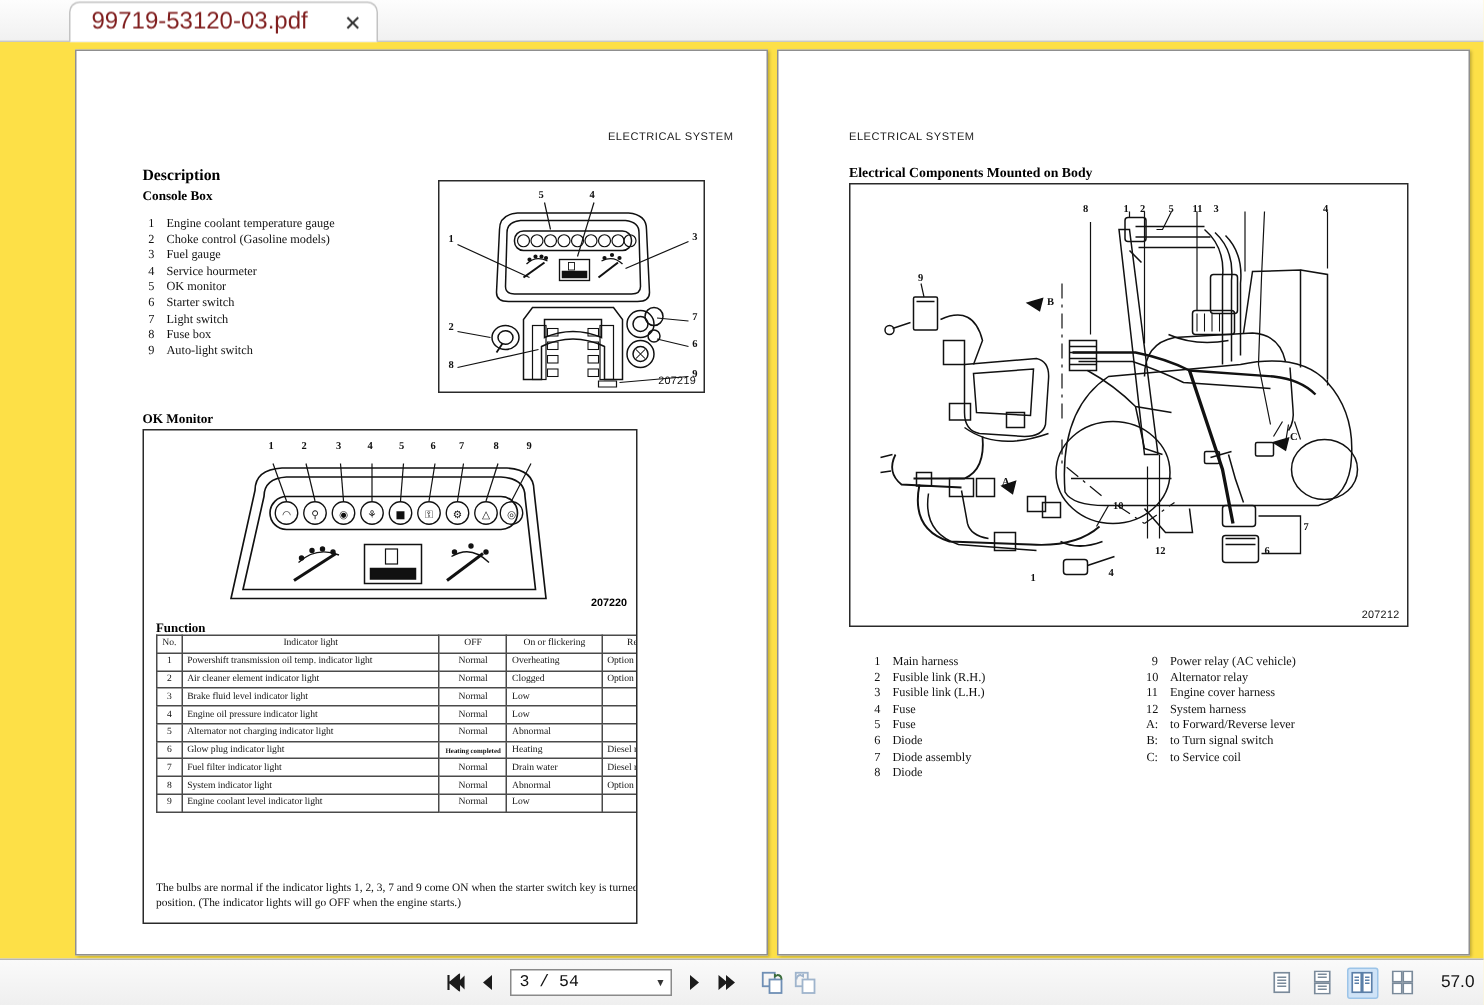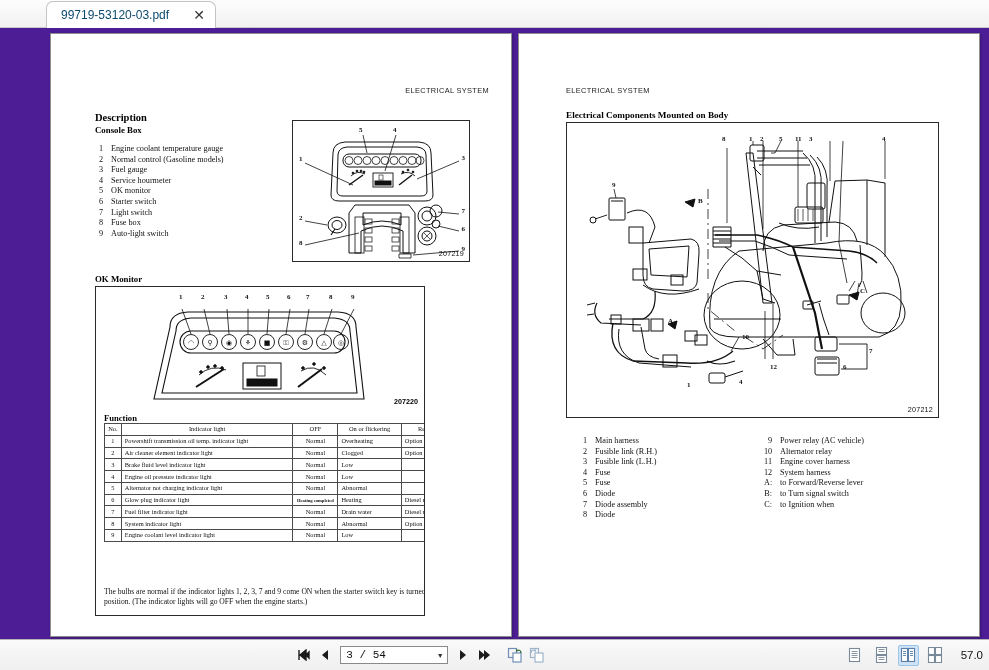--- a/index.html
+++ b/index.html
@@ -25,34 +25,34 @@
     border-bottom: none;
     border-radius: 7px 7px 0 0;
     display: flex; align-items: center;
     padding: 0 8px 0 14px;
     transform: perspective(40px) rotateX(0deg);
   }
   #tab::before, #tab::after {
     content: ""; position: absolute; bottom: 0; width: 10px; height: 27px;
   }
   #tab-label {
-    font-size: 12px; color: #0c4a6e; white-space: nowrap;
+    font-size: 16px; color: #7f1d1d; white-space: nowrap;
     padding-right: 22px;
     font-family: "Liberation Sans", sans-serif;
   }
   #tab-close {
     width: 16px; height: 16px; line-height: 16px; text-align: center;
     font-size: 14px; color: #333; cursor: pointer;
     font-family: "Liberation Sans", sans-serif;
   }
 
   
   #viewer {
     position: absolute; left: 0; top: 28px; width: 989px; height: 611px;
-    background: #4c1d95;
+    background: #fde047;
     overflow: hidden;
   }
 
   .page {
     position: absolute;
     background: #ffffff;
     border: 1px solid #8f8f8f;
     box-shadow: 1px 1px 2px rgba(0,0,0,0.25);
     overflow: hidden;
   }
@@ -178,21 +178,21 @@
       <div class="sec-title" style="left:44px; top:78px; font-size:10.5px;">Description</div>
       <div class="sec-title" style="left:44px; top:91px; font-size:8.8px;">Console Box</div>
 
       <div class="legend" style="left:44px; top:110px;">
         <div class="row">
             <span class="n">1</span>
             <span>Engine coolant temperature gauge</span>
           </div>
         <div class="row">
             <span class="n">2</span>
-            <span>Normal control (Gasoline models)</span>
+            <span>Choke control (Gasoline models)</span>
           </div>
         <div class="row">
             <span class="n">3</span>
             <span>Fuel gauge</span>
           </div>
         <div class="row">
             <span class="n">4</span>
             <span>Service hourmeter</span>
           </div>
         <div class="row">
@@ -656,21 +656,21 @@
         <div class="row">
             <span class="n">A:</span>
             <span>to Forward/Reverse lever</span>
           </div>
         <div class="row">
             <span class="n">B:</span>
             <span>to Turn signal switch</span>
           </div>
         <div class="row">
             <span class="n">C:</span>
-            <span>to Ignition when</span>
+            <span>to Service coil</span>
           </div>
       </div>
 
     </div>
   </div>
 </div>
 
 <div id="toolbar">
 
   <div style="flex:1 1 auto;"></div>

